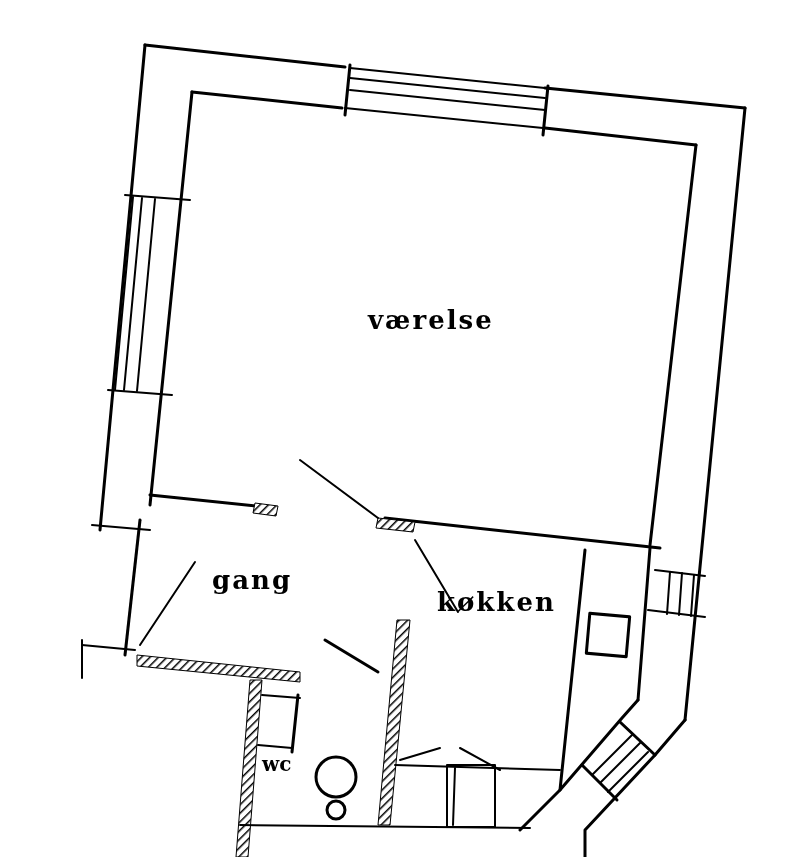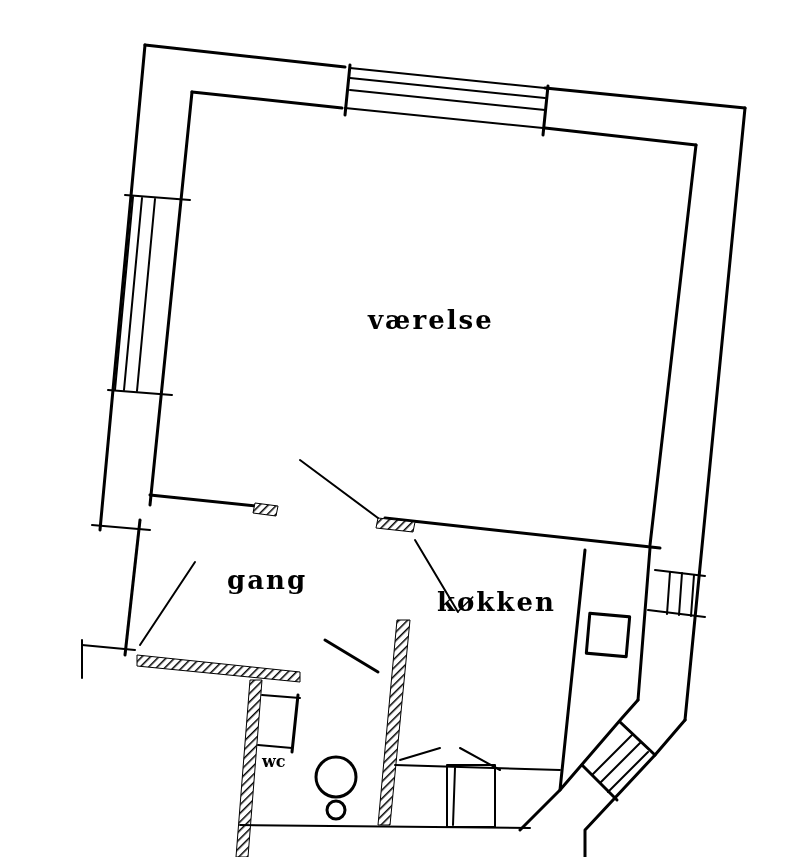--- a/index.html
+++ b/index.html
@@ -111,16 +111,16 @@
   </g>
 
   <g>
     <line class="w" stroke-width="2" x1="92" y1="525" x2="150" y2="530"></line>
     <line class="w" stroke-width="2" x1="82" y1="645" x2="135" y2="650"></line>
     <line class="w" stroke-width="2" x1="82" y1="640" x2="82" y2="678"></line>
   </g>
 </svg>
 
 <div class="lbl" style="left:368px;top:305px;font-size:26px;">værelse</div>
-<div class="lbl" style="left:227px;top:565px;font-size:26px;">gang</div>
+<div class="lbl" style="left:212px;top:565px;font-size:26px;">gang</div>
 <div class="lbl" style="left:437px;top:587px;font-size:26px;">køkken</div>
-<div class="lbl" style="left:262px;top:752px;font-size:16px;letter-spacing:0;">wc</div>
+<div class="lbl" style="left:262px;top:752px;font-size:20px;letter-spacing:0;">wc</div>
 </div>
 
 </body></html>

